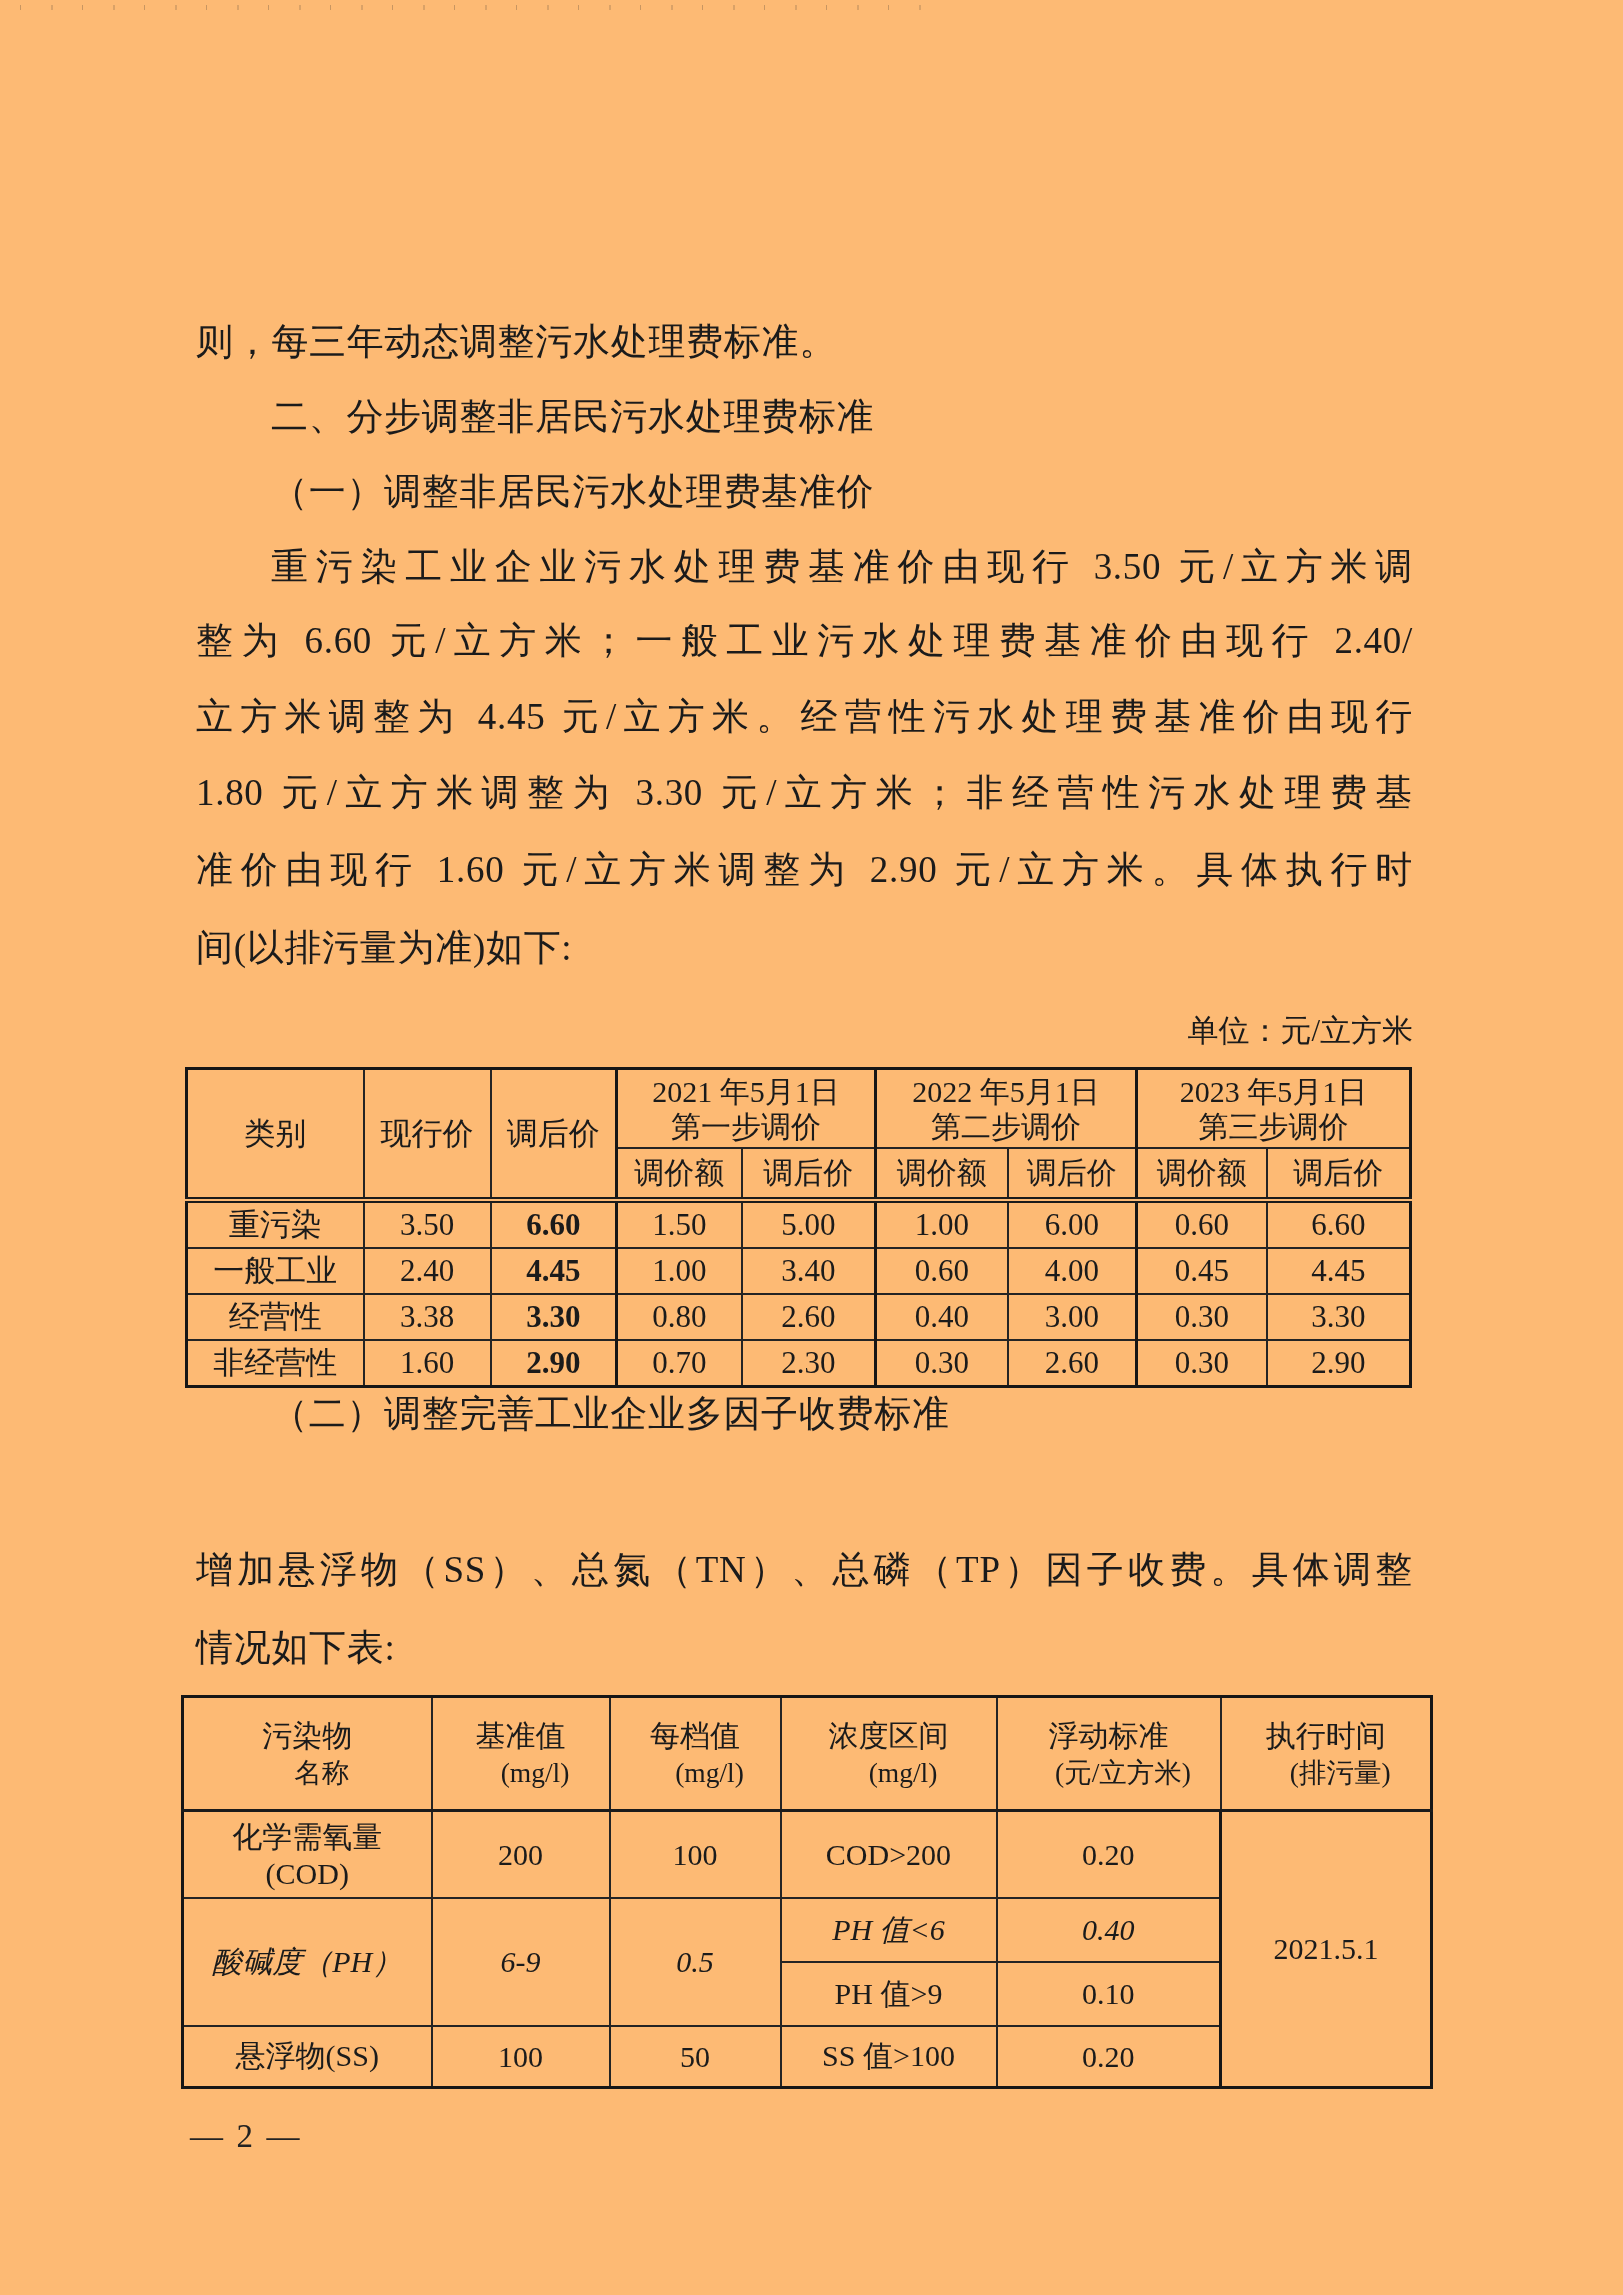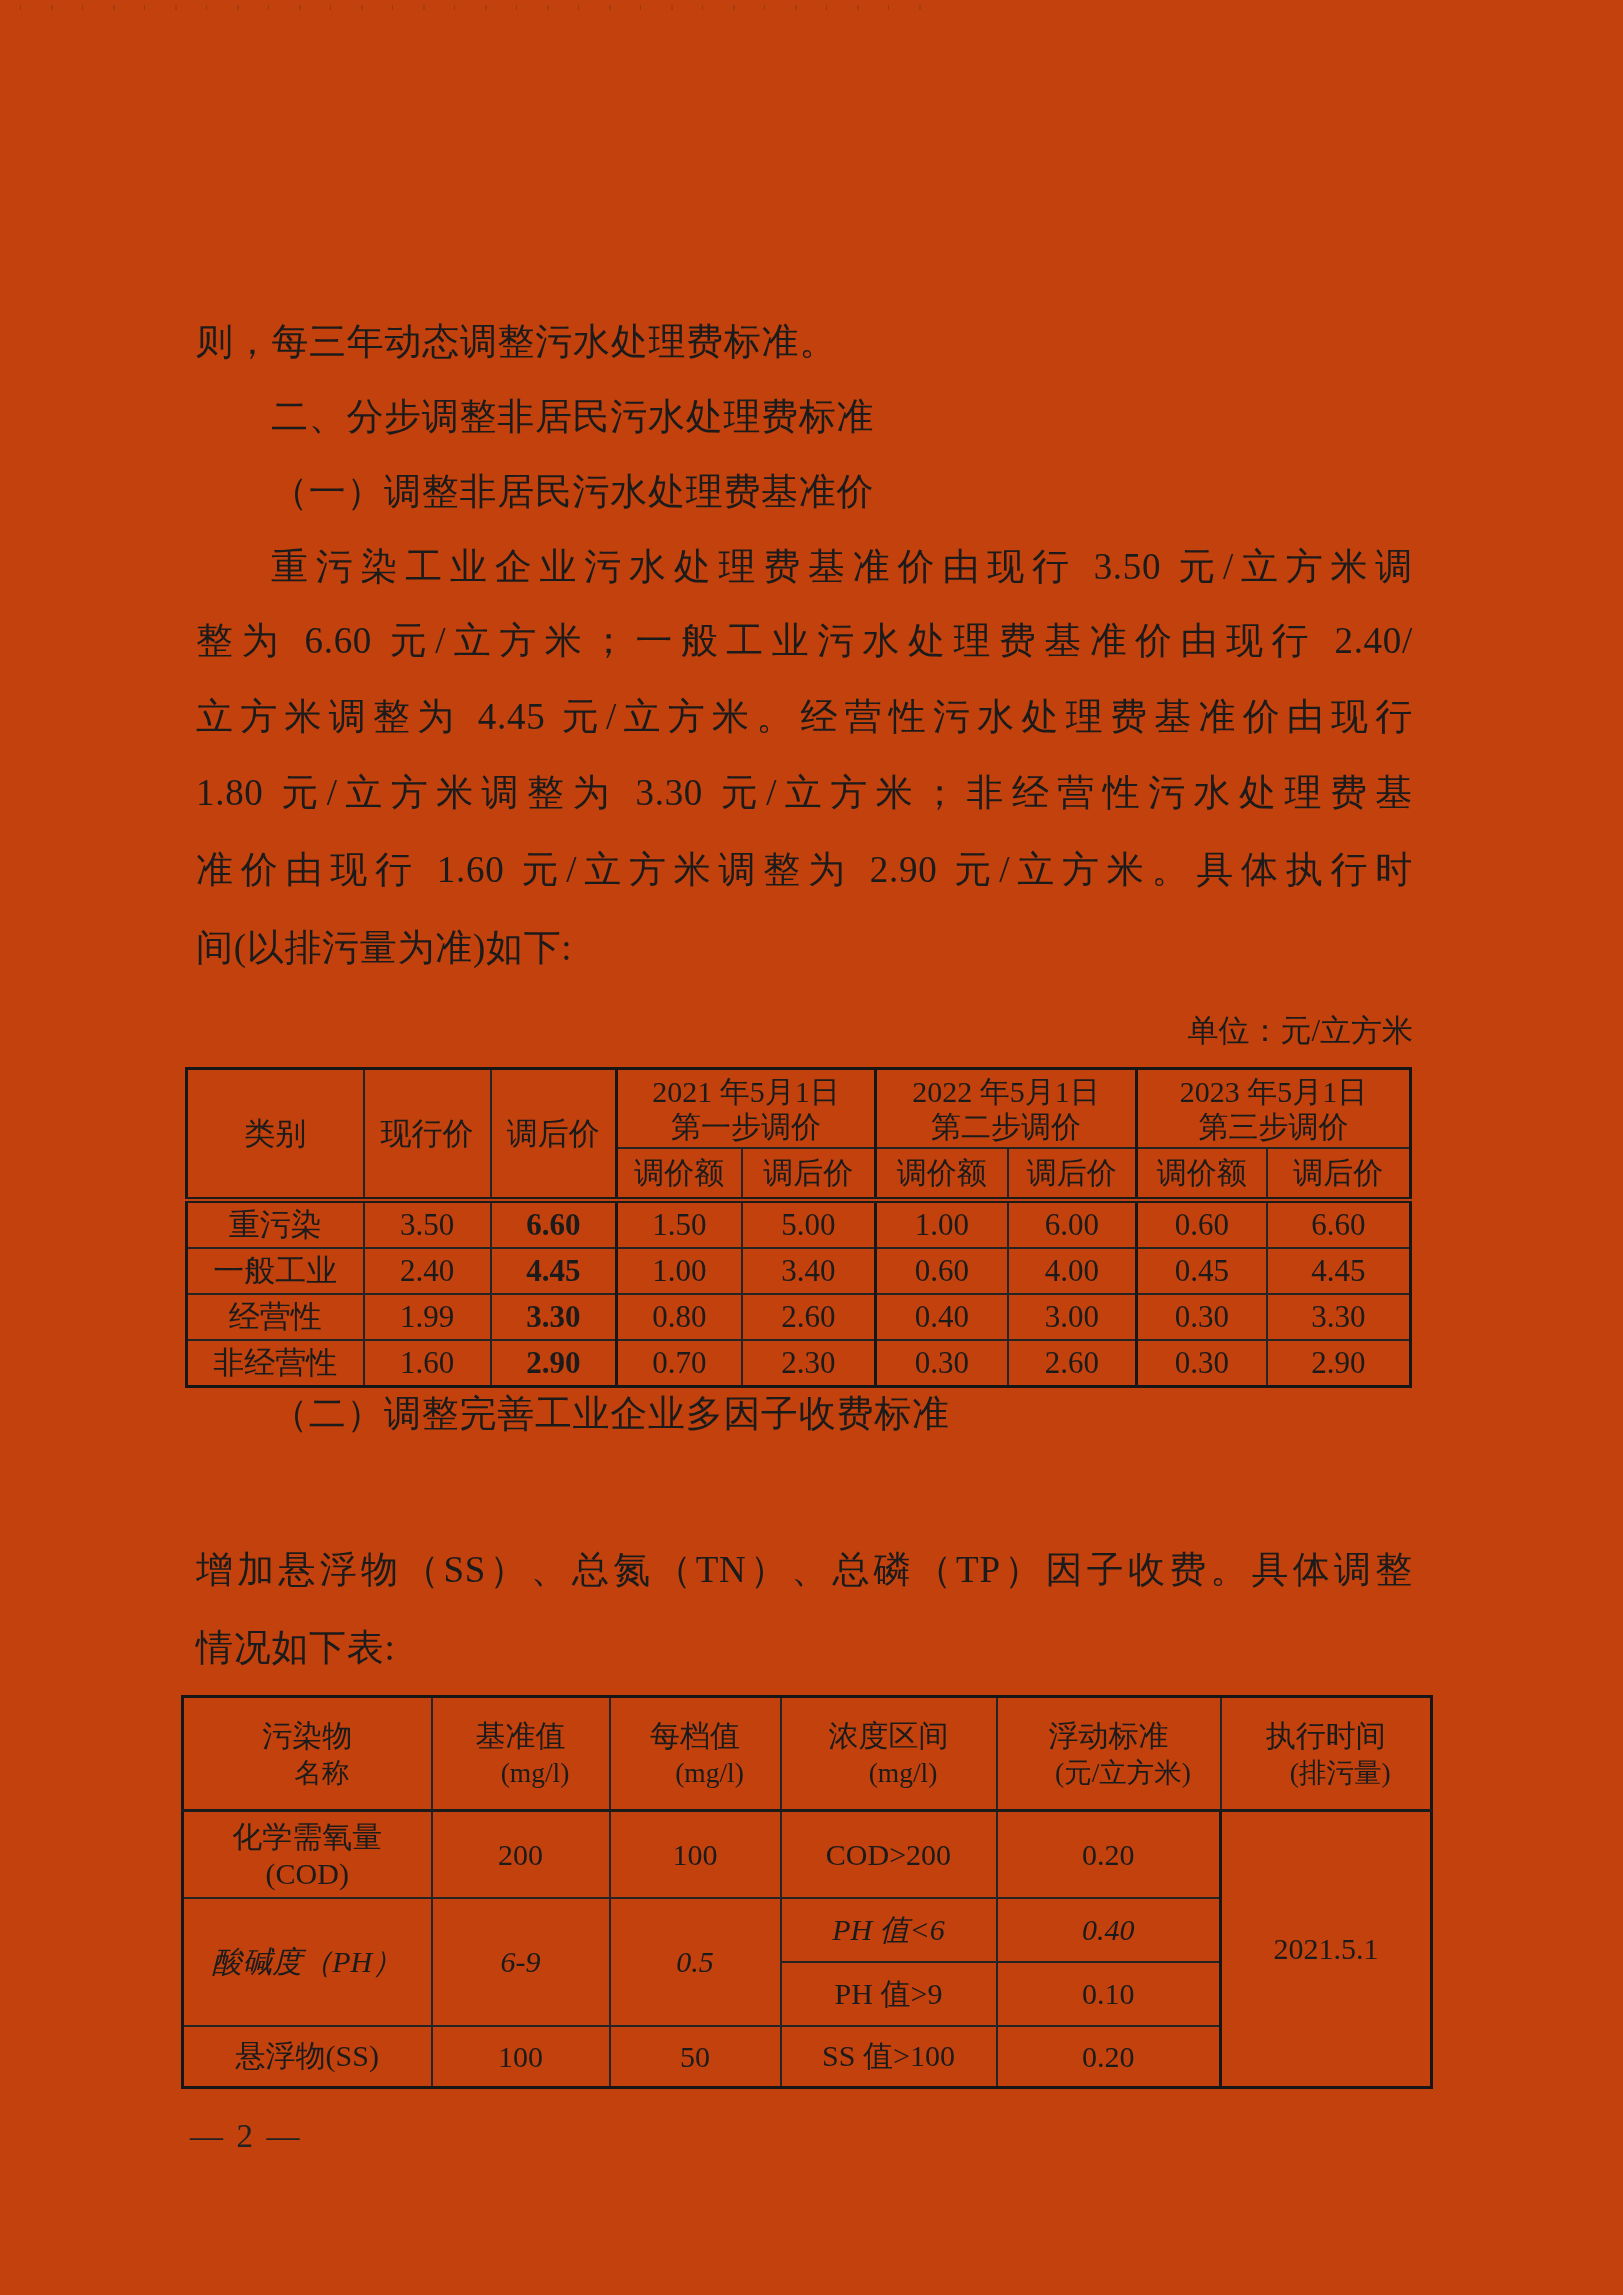--- a/index.html
+++ b/index.html
@@ -1,21 +1,21 @@
 <!DOCTYPE html>
 <html style="font-size:10.5px"><head>
 <meta charset="utf-8">
 <style>
   html, body { margin: 0; padding: 0; background: #e8e8e8; }
   .page {
     position: relative;
     width: 1623px;
     height: 2295px;
     margin: 0 auto;
-    background: #c2410c;
+    background: #fdba74;
     color: #1b1b1b;
     font-family: "Liberation Serif", "DejaVu Serif", serif;
     overflow: hidden;
   }
   .scan-noise {
     position: absolute;
     top: 5.2px; left: 19.6px;
     width: 903px; height: 4.6px;
     background: repeating-linear-gradient(90deg,
       rgba(40,40,40,.45) 0 1.3px, transparent 1.3px 31px,
@@ -185,21 +185,21 @@
       <td class="adj">4.45</td>
       <td class="gl">1.00</td>
       <td>3.40</td>
       <td class="gl">0.60</td>
       <td>4.00</td>
       <td class="gl">0.45</td>
       <td>4.45</td>
     </tr>
     <tr class="data">
       <td>经营性</td>
-      <td>1.99</td>
+      <td>3.38</td>
       <td class="adj">3.30</td>
       <td class="gl">0.80</td>
       <td>2.60</td>
       <td class="gl">0.40</td>
       <td>3.00</td>
       <td class="gl">0.30</td>
       <td>3.30</td>
     </tr>
     <tr class="data">
       <td>非经营性</td>

